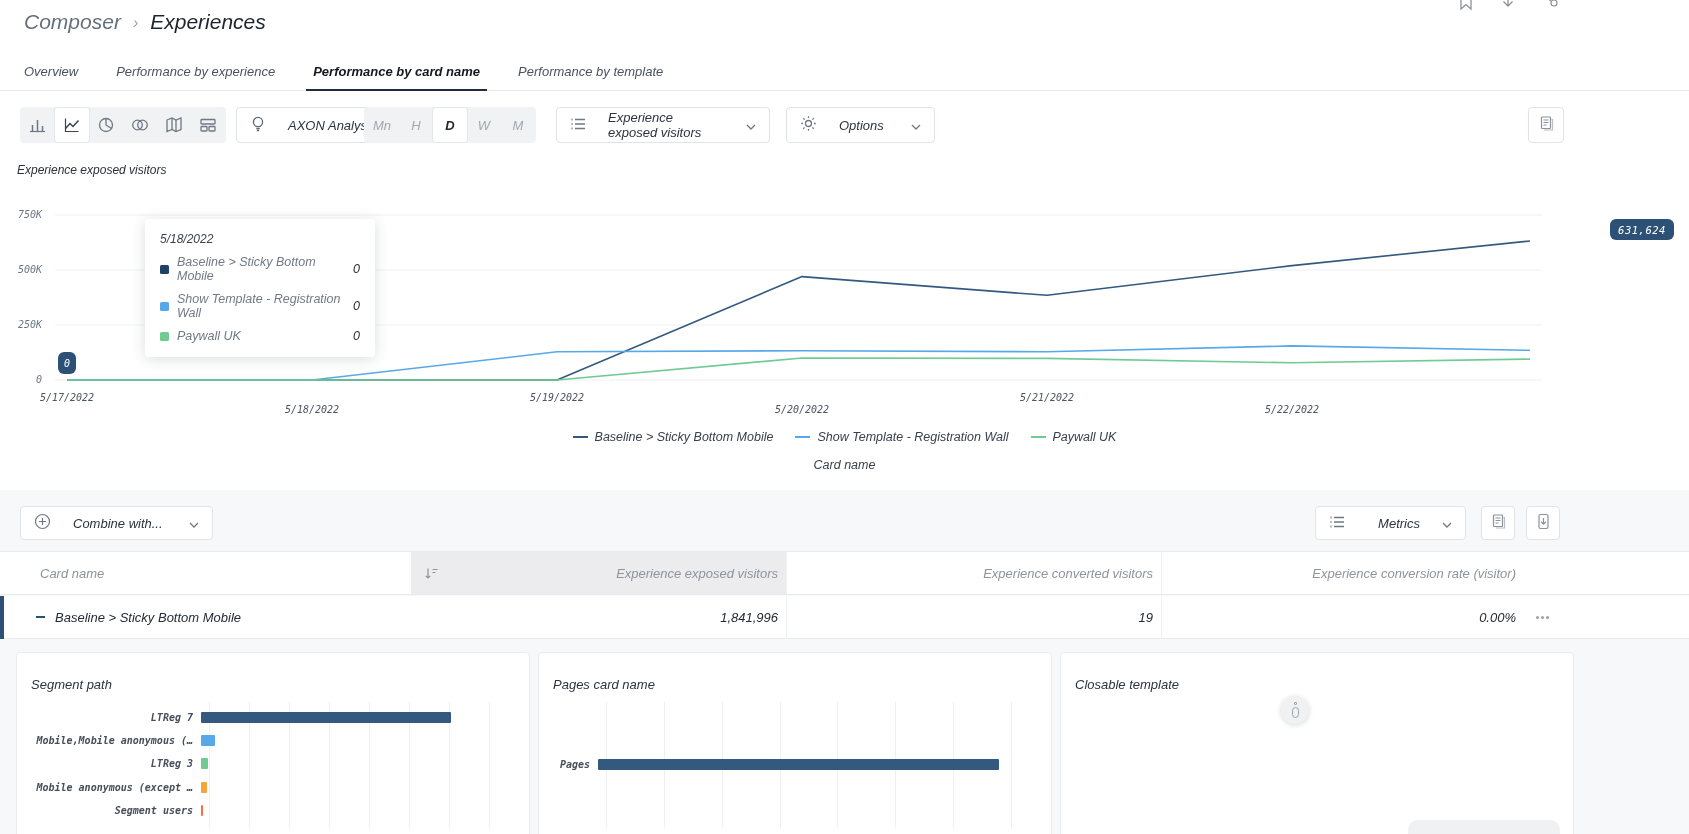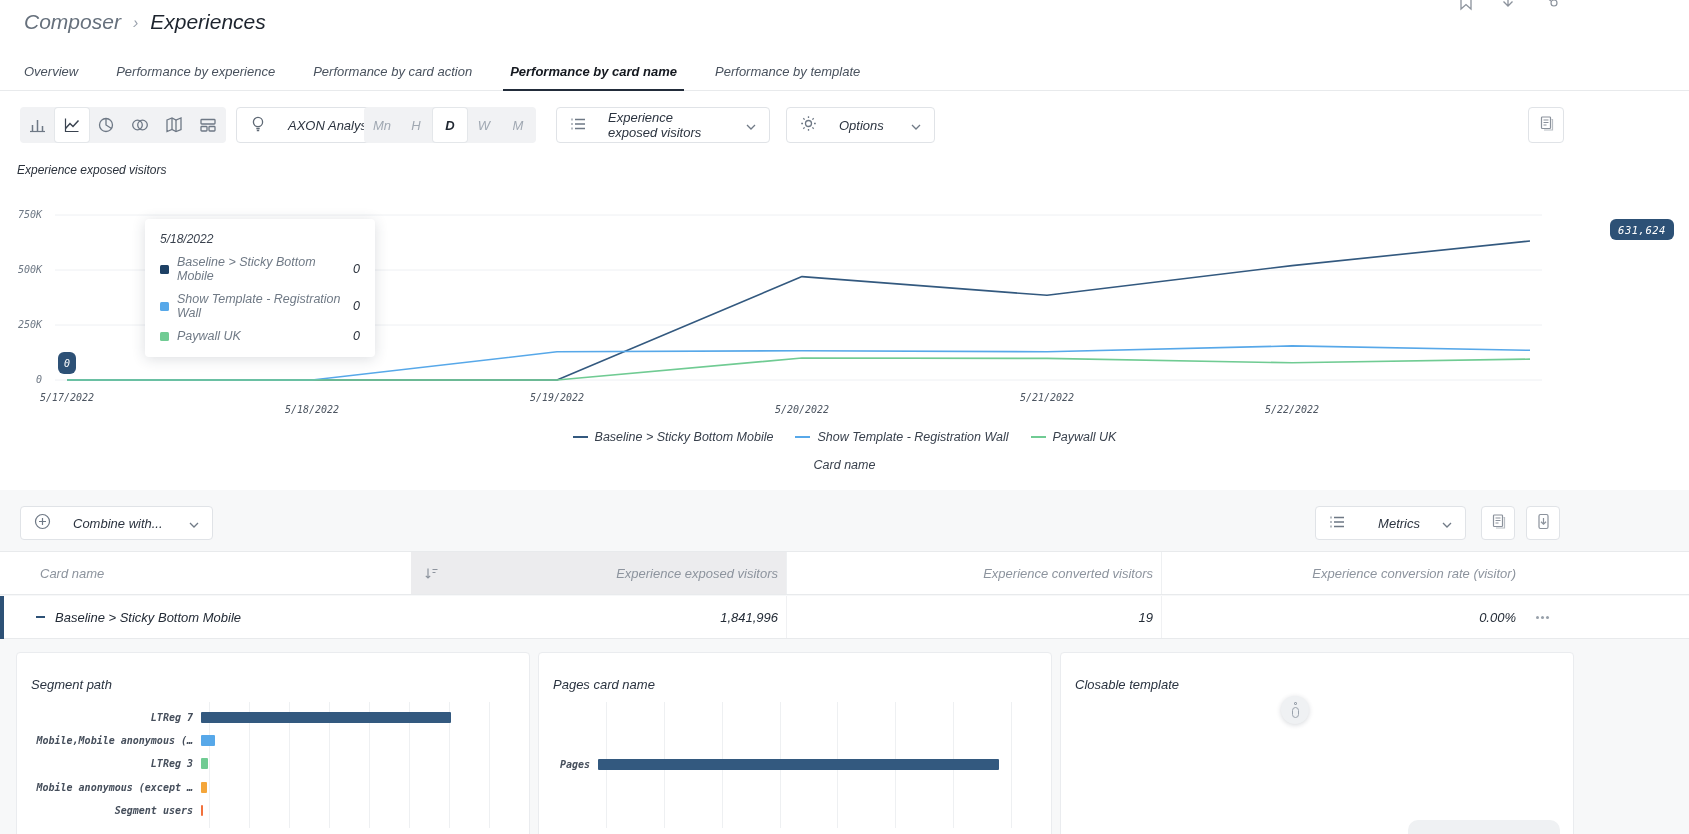--- a/index.html
+++ b/index.html
@@ -127,23 +127,20 @@
     </svg>
   </div>
 
   <div class="tabbar">
     <div class="tab">
         <span>Overview</span>
       </div>
     <div class="tab">
         <span>Performance by experience</span>
       </div>
-    <div class="tab">
-        <span>Performance by card action</span>
-      </div>
     <div class="tab active">
         <span>Performance by card name</span>
       </div>
     <div class="tab">
         <span>Performance by template</span>
       </div>
   </div>
 
   <div class="toolbar-item seg" style="left:20px;">
     <div class="seg-item">

